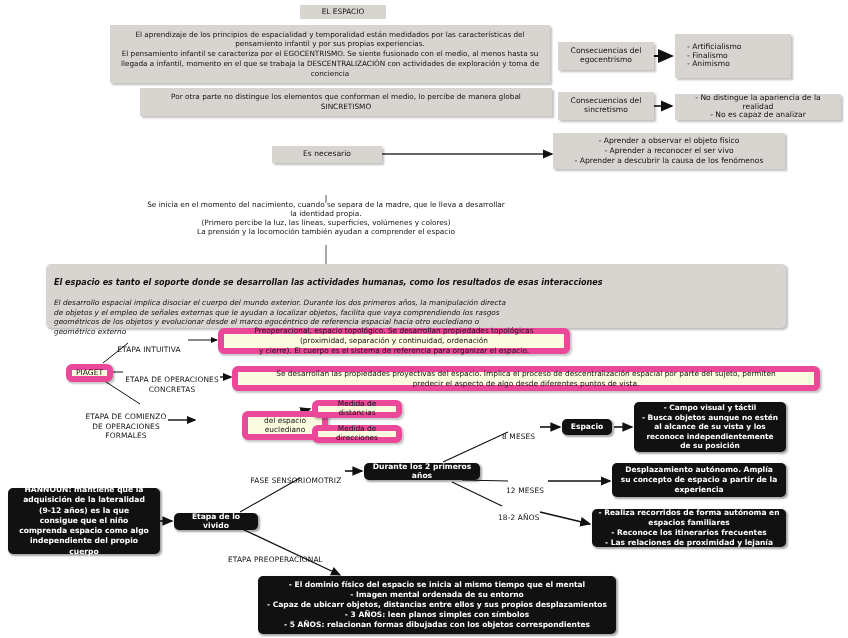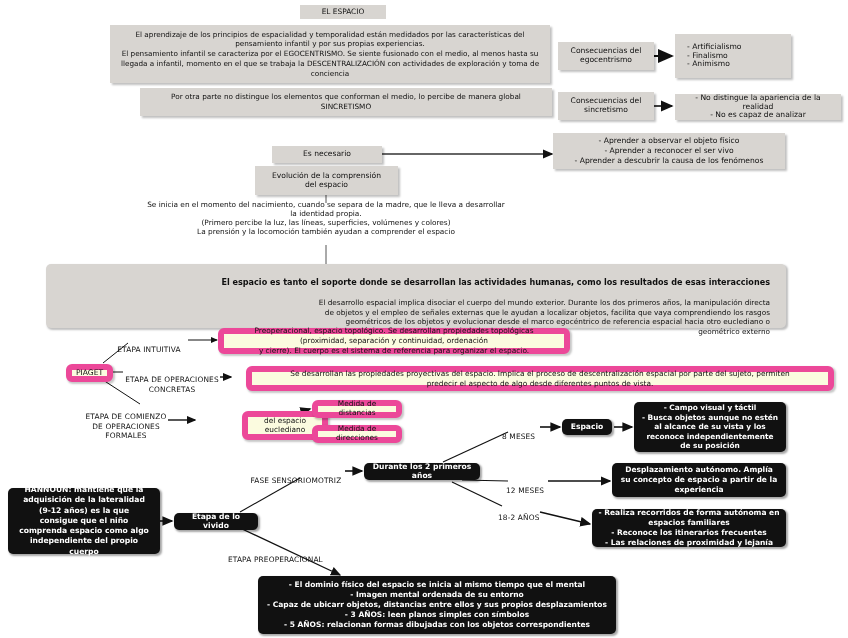--- a/index.html
+++ b/index.html
@@ -66,28 +66,29 @@
     line-height: 1.22;
     white-space: pre-line;
     z-index: 3;
   }
   .plain.caps { font-size: 7.4px; letter-spacing: 0.15px; }
   .bigblock {
     position: absolute;
     background: #d8d5d1;
     border-radius: 5px;
     box-sizing: border-box;
-    text-align: right;
+    text-align: left;
     color: #101010;
     font-size: 7.3px;
     line-height: 1.3;
-    padding: 4px 16px;
+    padding: 4px 8px;
     white-space: pre-line;
     z-index: 3;
     box-shadow: 1.5px 1.5px 2px rgba(0,0,0,0.25);
+    font-style: italic;
   }
   .bigblock .hdr {
     font-weight: bold;
     font-size: 8.1px;
     display: block;
     margin-bottom: 1px;
   }
   svg.edges {
     position: absolute;
     left: 0;
@@ -188,24 +189,20 @@
 
   <div class="node grey shadow" style="left:272px; top:146px; width:110px; height:17px;">
     <span>Es necesario</span>
   </div>
   <div class="node grey shadow" style="left:553px; top:133px; width:232px; height:36px; line-height:1.35;">
     <span>- Aprender a observar el objeto físico
 - Aprender a reconocer el ser vivo
 - Aprender a descubrir la causa de los fenómenos</span>
   </div>
 
-  <div class="node grey shadow" style="left:255px; top:166px; width:143px; height:29px;">
-    <span>Evolución de la comprensión
-del espacio</span>
-  </div>
   <div class="plain" style="left:66px; top:192px; width:520px; font-size:7.35px;">
     <span>Se inicia en el momento del nacimiento, cuando se separa de la madre, que le lleva a desarrollar
 la identidad propia.
 (Primero percibe la luz, las líneas, superficies, volúmenes y colores)
 La prensión y la locomoción también ayudan a comprender el espacio</span>
   </div>
 
   <div class="bigblock" style="left:46px; top:264px; width:740px; height:64px;">
     <span class="hdr">El espacio es tanto el soporte donde se desarrollan las actividades humanas, como los resultados de esas interacciones</span>
     <span>El desarrollo espacial implica disociar el cuerpo del mundo exterior. Durante los dos primeros años, la manipulación directa
@@ -223,21 +220,21 @@
   </div>
   <div class="node yellow" style="left:218px; top:328px; width:352px; height:26px; line-height:1.35;">
     <span>Preoperacional, espacio topológico. Se desarrollan propiedades topológicas (proximidad, separación y continuidad, ordenación
 y cierre). El cuerpo es el sistema de referencia para organizar el espacio.</span>
   </div>
 
   <div class="plain caps" style="left:123px; top:366px; width:98px; line-height:1.25;">
     <span>ETAPA DE OPERACIONES
 CONCRETAS</span>
   </div>
-  <div class="node yellow" style="left:232px; top:366px; width:588px; height:25px; line-height:1.35;margin-left:14px;">
+  <div class="node yellow" style="left:232px; top:366px; width:588px; height:25px; line-height:1.35;">
     <span>Se desarrollan las propiedades proyectivas del espacio. Implica el proceso de descentralización espacial por parte del sujeto, permiten
 predecir el aspecto de algo desde diferentes puntos de vista.</span>
   </div>
 
   <div class="plain caps" style="left:80px; top:403px; width:92px; line-height:1.25;">
     <span>ETAPA DE COMIENZO
 DE OPERACIONES
 FORMALES</span>
   </div>
   <div class="node yellow" style="left:196px; top:411px; width:86px; height:29px; font-size:7.4px;margin-left:46px;">

